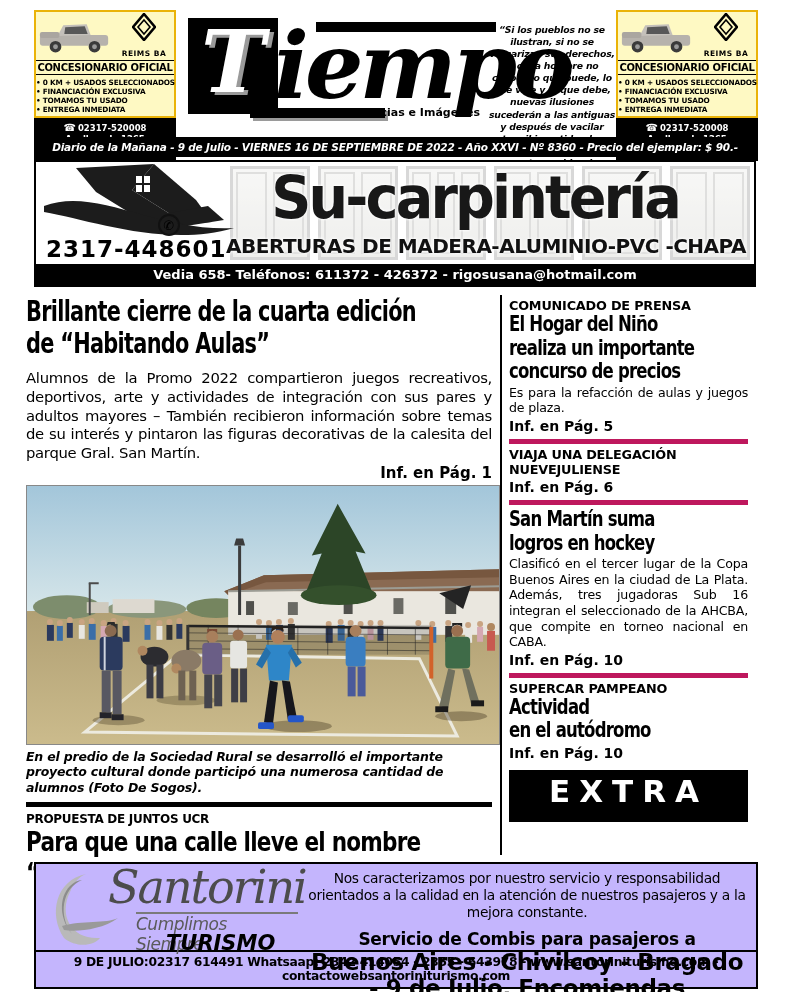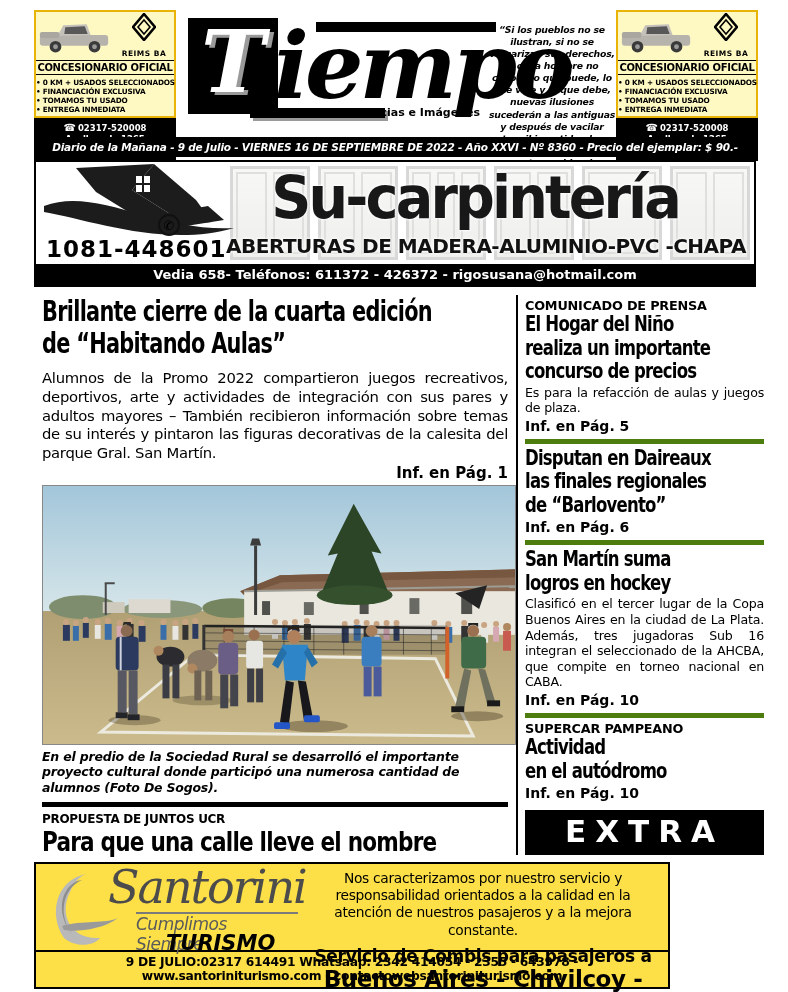--- a/index.html
+++ b/index.html
@@ -44,50 +44,50 @@
   .carp-phone { position:absolute; left:10px; bottom:2px; font-size:23px; font-weight:bold; letter-spacing:1px; }
   .wa-icon { position:absolute; left:122px; bottom:28px; width:22px; height:22px; border:2px solid #111; border-radius:50%; text-align:center; font-size:13px; line-height:19px; }
   .windows { position:absolute; right:4px; top:4px; width:520px; height:94px; display:flex; gap:8px; opacity:.55; }
   .winf { flex:1; border:3px solid #b9b9b9; background:linear-gradient(#f2f2f0,#e2e2de); display:flex; }
   .winf div { flex:1; border:2px solid #c6c6c4; margin:3px; }
   .carp-title { position:absolute; left:180px; top:2px; width:540px; text-align:center; font-size:58px; font-weight:bold; letter-spacing:-3px; color:#181818; text-shadow:0 0 3px #fff,0 0 3px #fff; transform:scaleX(.96); transform-origin:left; }
   .carp-sub { position:absolute; left:180px; top:72px; width:540px; text-align:center; font-size:20px; font-weight:bold; letter-spacing:-.5px; color:#111; text-shadow:0 0 3px #fff,0 0 4px #fff; }
   .carp-bar { background:#000; color:#fff; text-align:center; font-size:13px; font-weight:bold; height:21px; line-height:21px; }
 
   
-  .content { position:absolute; left:42px; top:295px; width:722px; height:560px; display:flex; }
+  .content { position:absolute; left:26px; top:295px; width:722px; height:560px; display:flex; }
   .col-left { width:474px; flex:none; padding-right:8px; }
   .vdiv { width:2px; background:#000; flex:none; }
   .col-right { flex:1; padding-left:7px; overflow:hidden; }
 
   .squeeze { display:inline-block; transform-origin:left top; white-space:pre-line; font-weight:bold; letter-spacing:-1px; }
   .s-lead { font-size:29px; line-height:1.12; width:655px; transform:scaleX(.72); }
   .s-h2   { font-size:27px; line-height:1.15; width:590px; transform:scaleX(.80); }
   .s-right{ font-size:21px; line-height:1.12; width:302px; transform:scaleX(.787); }
 
   .deck { font-size:14.8px; line-height:1.26; text-align:justify; letter-spacing:-.3px; margin-top:8px; }
   .pref { text-align:right; font-weight:bold; font-size:15px; margin-top:1px; }
   .pref.sm { font-size:14px; }
   .photo { margin-top:3px; width:474px; height:260px; border:1px solid #888; }
   .photo svg { display:block; width:100%; height:100%; }
   .caption { font-size:12.5px; font-weight:bold; font-style:italic; line-height:1.25; margin-top:4px; letter-spacing:-.2px; }
   .thick-rule { height:5px; background:#000; margin:6px 0 5px; }
   .kicker { font-weight:bold; font-size:12px; letter-spacing:-.3px; }
   .kicker-r { font-weight:bold; font-size:12.8px; line-height:1.18; letter-spacing:-.2px; white-space:pre-line; }
   h1,h2,h3 { font-weight:bold; }
-  .r-art { border-bottom:5px solid #4d7c0f; padding:3px 0 5px; }
+  .r-art { border-bottom:5px solid #be185d; padding:3px 0 5px; }
   .r-art:last-of-type { border-bottom:none; }
   .r-body { font-size:12.6px; line-height:1.24; text-align:justify; letter-spacing:-.2px; margin-top:1px; }
   .r-ref { font-weight:bold; font-size:14px; margin-top:2px; }
 
   .extra-box { margin-top:4px; background:#000; color:#fff; height:52px; position:relative; }
   .extra-title { position:absolute; left:0; right:0; top:3px; text-align:center; font-size:31px; font-weight:bold; letter-spacing:9px; }
 
   
-  .santorini { position:absolute; left:34px; top:862px; width:636px; border:2px solid #000; background:#fde047; }
+  .santorini { position:absolute; left:34px; top:862px; width:724px; border:2px solid #000; background:#c4b5fd; }
   .sant-main { display:flex; height:86px; }
   .sant-logo { width:262px; flex:none; position:relative; }
   .sant-logo svg { position:absolute; left:6px; top:4px; }
   .sant-name { position:absolute; left:72px; top:-4px; font-family:"DejaVu Serif","Liberation Serif",serif; font-style:italic; font-size:46px; color:#4c4c4c; letter-spacing:-2px; }
   .sant-slogan { position:absolute; left:100px; top:48px; font-style:italic; font-size:17px; color:#5a5a5a; letter-spacing:-.5px; border-top:2px solid #7a7a7a; padding-top:0px; }
   .sant-div { position:absolute; left:130px; top:67px; font-size:21px; font-weight:bold; font-style:italic; }
   .sant-text { flex:1; text-align:center; padding:6px 8px 16px; }
   .sant-text .mission { font-size:13.8px; line-height:1.25; letter-spacing:-.3px; }
   .sant-text .svc1 { font-size:17px; font-weight:bold; margin-top:7px; letter-spacing:-.3px; }
   .sant-text .svc2 { font-size:23px; font-weight:bold; letter-spacing:-.4px; }
@@ -221,21 +221,21 @@
         <svg width="200" height="102" viewBox="0 0 200 102">
           <path d="M40 6 L118 2 L96 28 L150 62 L128 72 L60 30 Z" fill="#1c1c1c"></path>
           <path d="M96 28 L118 2 L160 38 L176 60 L150 62 Z" fill="#1c1c1c"></path>
           <rect x="100" y="14" width="14" height="16" fill="#fff"></rect>
           <line x1="107" y1="14" x2="107" y2="30" stroke="#1c1c1c" stroke-width="2"></line>
           <line x1="100" y1="22" x2="114" y2="22" stroke="#1c1c1c" stroke-width="2"></line>
           <path d="M8 44 C60 24 120 70 198 66 C130 86 54 58 8 50 Z" fill="#1c1c1c"></path>
           <path d="M128 52 L172 44 L188 58 L150 64 Z" fill="#1c1c1c"></path>
         </svg>
         <div class="wa-icon">✆</div>
-        <div class="carp-phone">1081-448601</div>
+        <div class="carp-phone">2317-448601</div>
       </div>
     </div>
     <div class="carp-bar">Vedia 658- Teléfonos: 611372 - 426372 - rigosusana@hotmail.com</div>
   </div>
 
   <main class="content">
 
     <section class="col-left">
       <h1><span class="squeeze s-lead">Brillante cierre de la cuarta edición
 de “Habitando Aulas”</span></h1>
@@ -449,23 +449,22 @@
       <article class="r-art">
         <div class="kicker-r">COMUNICADO DE PRENSA</div>
         <h3><span class="squeeze s-right">El Hogar del Niño
 realiza un importante
 concurso de precios</span></h3>
         <p class="r-body">Es para la refacción de aulas y juegos de plaza.</p>
         <div class="r-ref">Inf. en Pág. 5</div>
       </article>
 
       <article class="r-art">
-        <h3><span class="squeeze s-right">Disputan en Daireaux
-las finales regionales
-de “Barlovento”</span></h3>
+        <div class="kicker-r">VIAJA UNA DELEGACIÓN
+NUEVEJULIENSE</div>
         <div class="r-ref">Inf. en Pág. 6</div>
       </article>
 
       <article class="r-art">
         <h3><span class="squeeze s-right">San Martín suma
 logros en hockey</span></h3>
         <p class="r-body">Clasificó en el tercer lugar de la Copa Buenos Aires en la ciudad de La Plata.  Además, tres jugadoras Sub 16 integran el seleccionado de la AHCBA, que compite en torneo nacional en CABA.</p>
         <div class="r-ref">Inf. en Pág. 10</div>
       </article>
 

